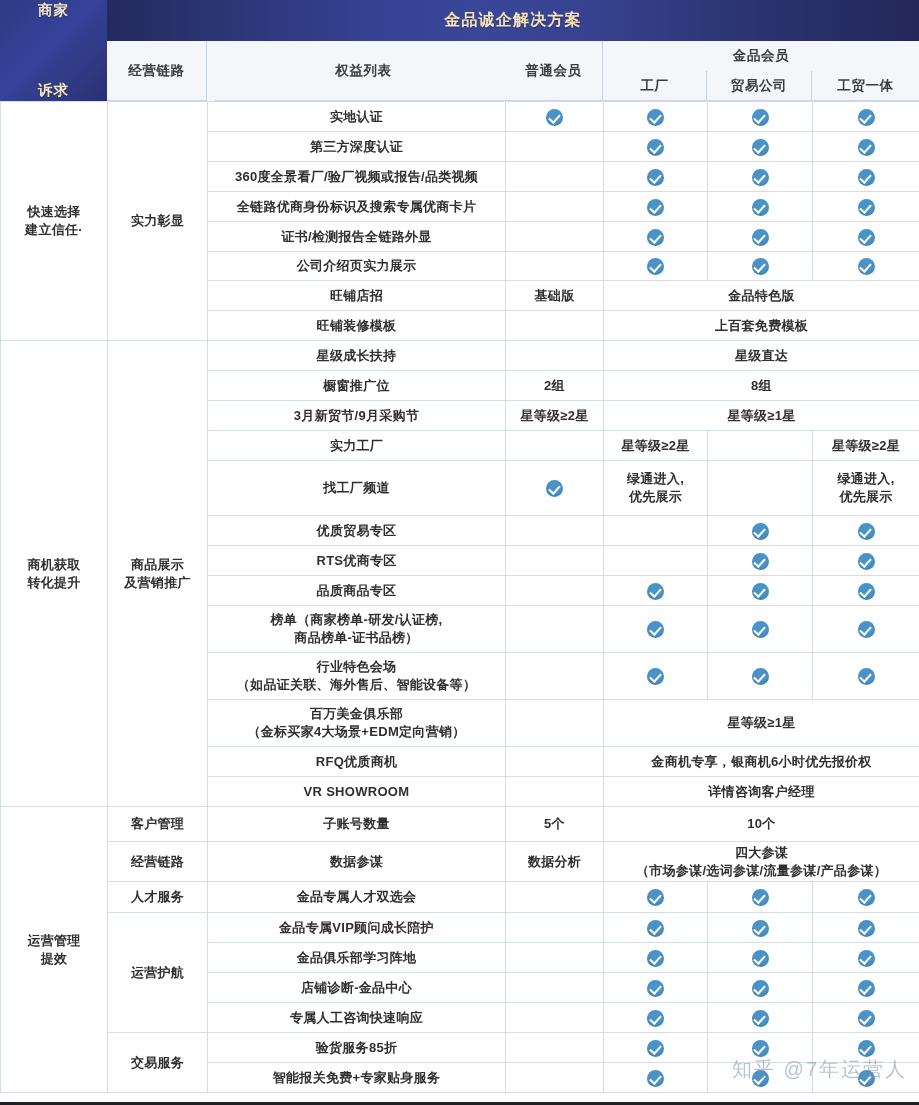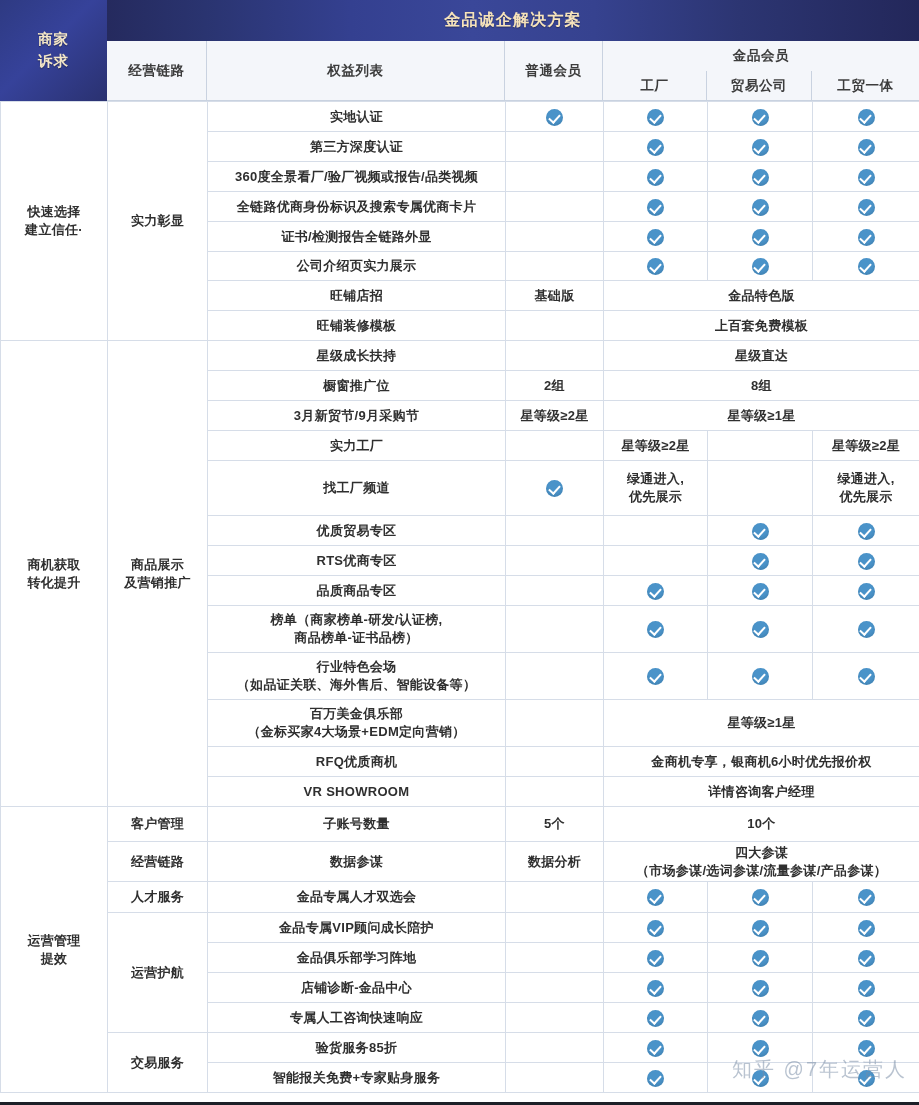--- a/index.html
+++ b/index.html
@@ -40,21 +40,21 @@
 
   
   .corner {
     position: absolute;
     left: 0; top: 0;
     width: 107px; height: 101px;
     background: linear-gradient(135deg, #2e3a82 0%, #36429a 45%, #2a3170 100%);
     display: flex;
     flex-direction: column;
     align-items: center;
-    justify-content: center;
+    justify-content: space-between;
     line-height: 1.45;
   }
   .corner span {
     color: #f3e6c8;
     font-size: 14.5px;
     font-weight: bold;
     letter-spacing: 1px;
     text-shadow: 0 1px 1px rgba(0,0,0,.4);
   }
 
@@ -161,21 +161,21 @@
     <span class="ttl">金品诚企解决方案</span>
   </div>
 
   <div class="corner">
     <span>商家</span>
     <span>诉求</span>
   </div>
 
   <div class="hdr">
     <div class="cell" style="left:0;top:0;width:100px;height:60px;">经营链路</div>
-    <div class="cell" style="left:100px;top:0;width:298px;height:60px;">权益列表</div>
+    <div class="cell" style="left:108px;top:0;width:298px;height:60px;">权益列表</div>
     <div class="cell noBottom" style="left:496px;top:0;width:316px;height:30px;border-right:none;">金品会员</div>
     <div class="cell" style="left:398px;top:0;width:98px;height:60px;">普通会员</div>
     <div class="cell" style="left:496px;top:30px;width:104px;height:30px;">工厂</div>
     <div class="cell" style="left:600px;top:30px;width:105px;height:30px;">贸易公司</div>
     <div class="cell" style="left:705px;top:30px;width:107px;height:30px;border-right:none;">工贸一体</div>
   </div>
 
   <table class="grid">
     <colgroup>
       <col style="width:107px">

